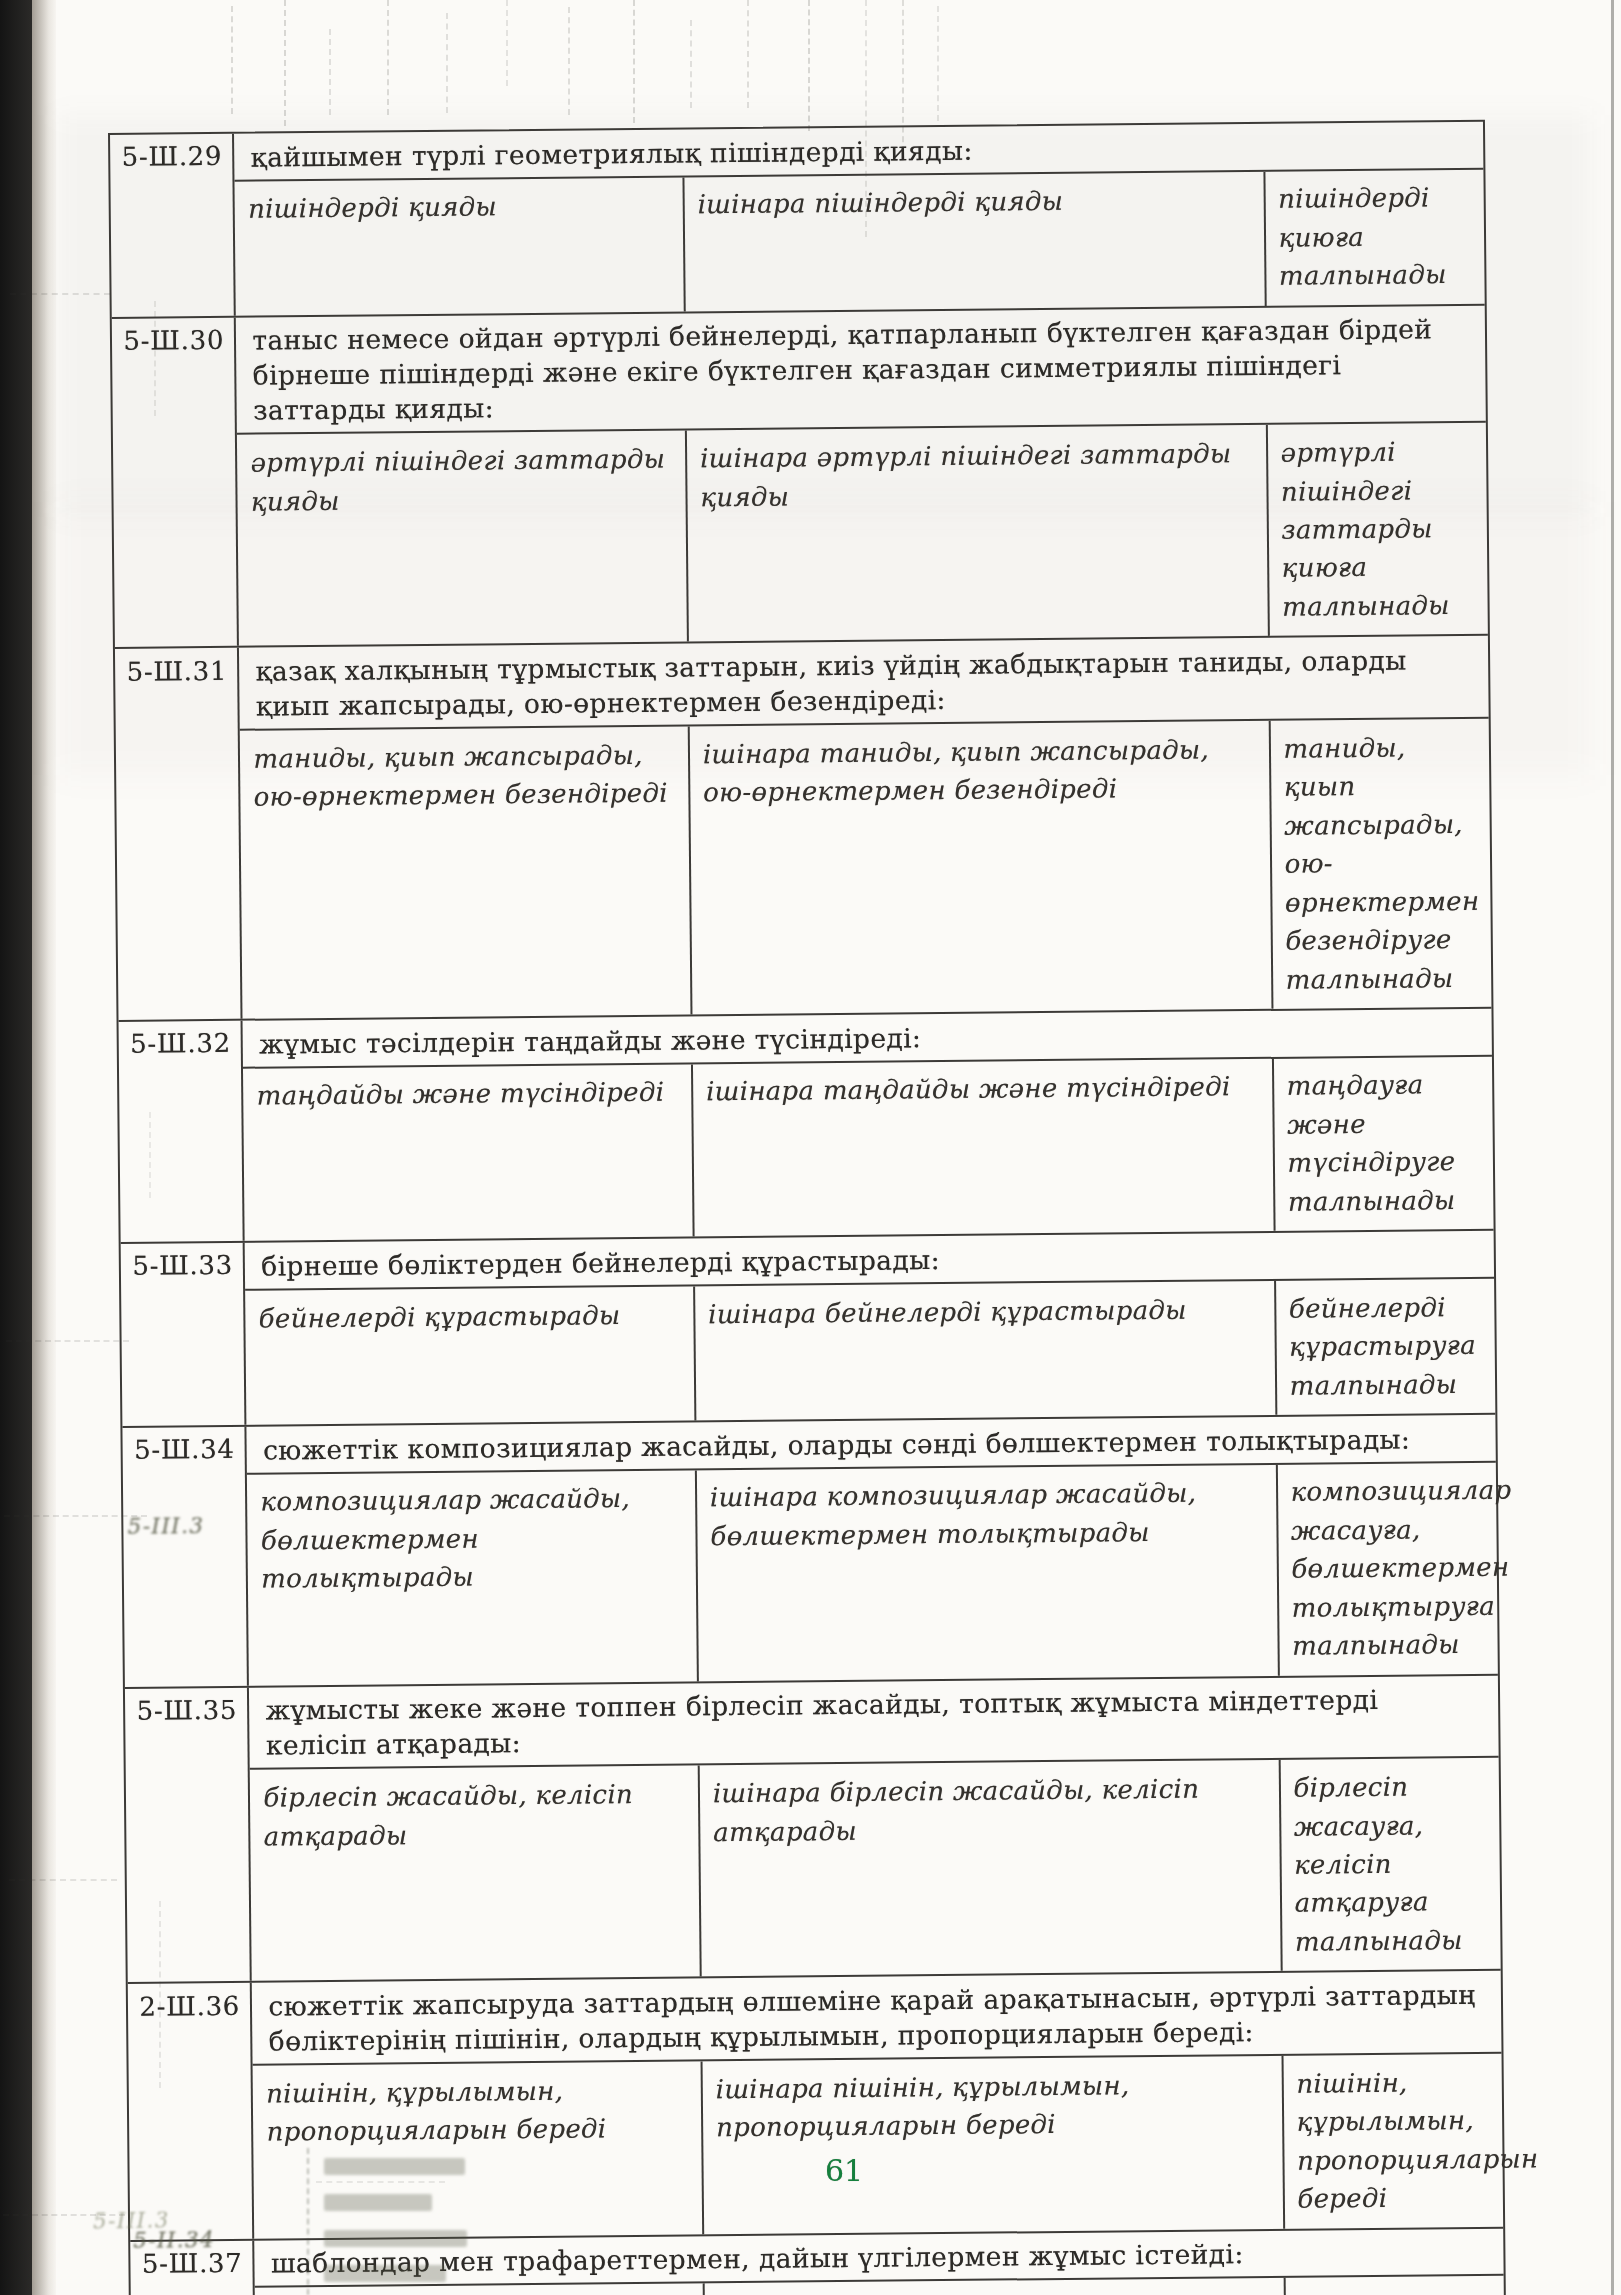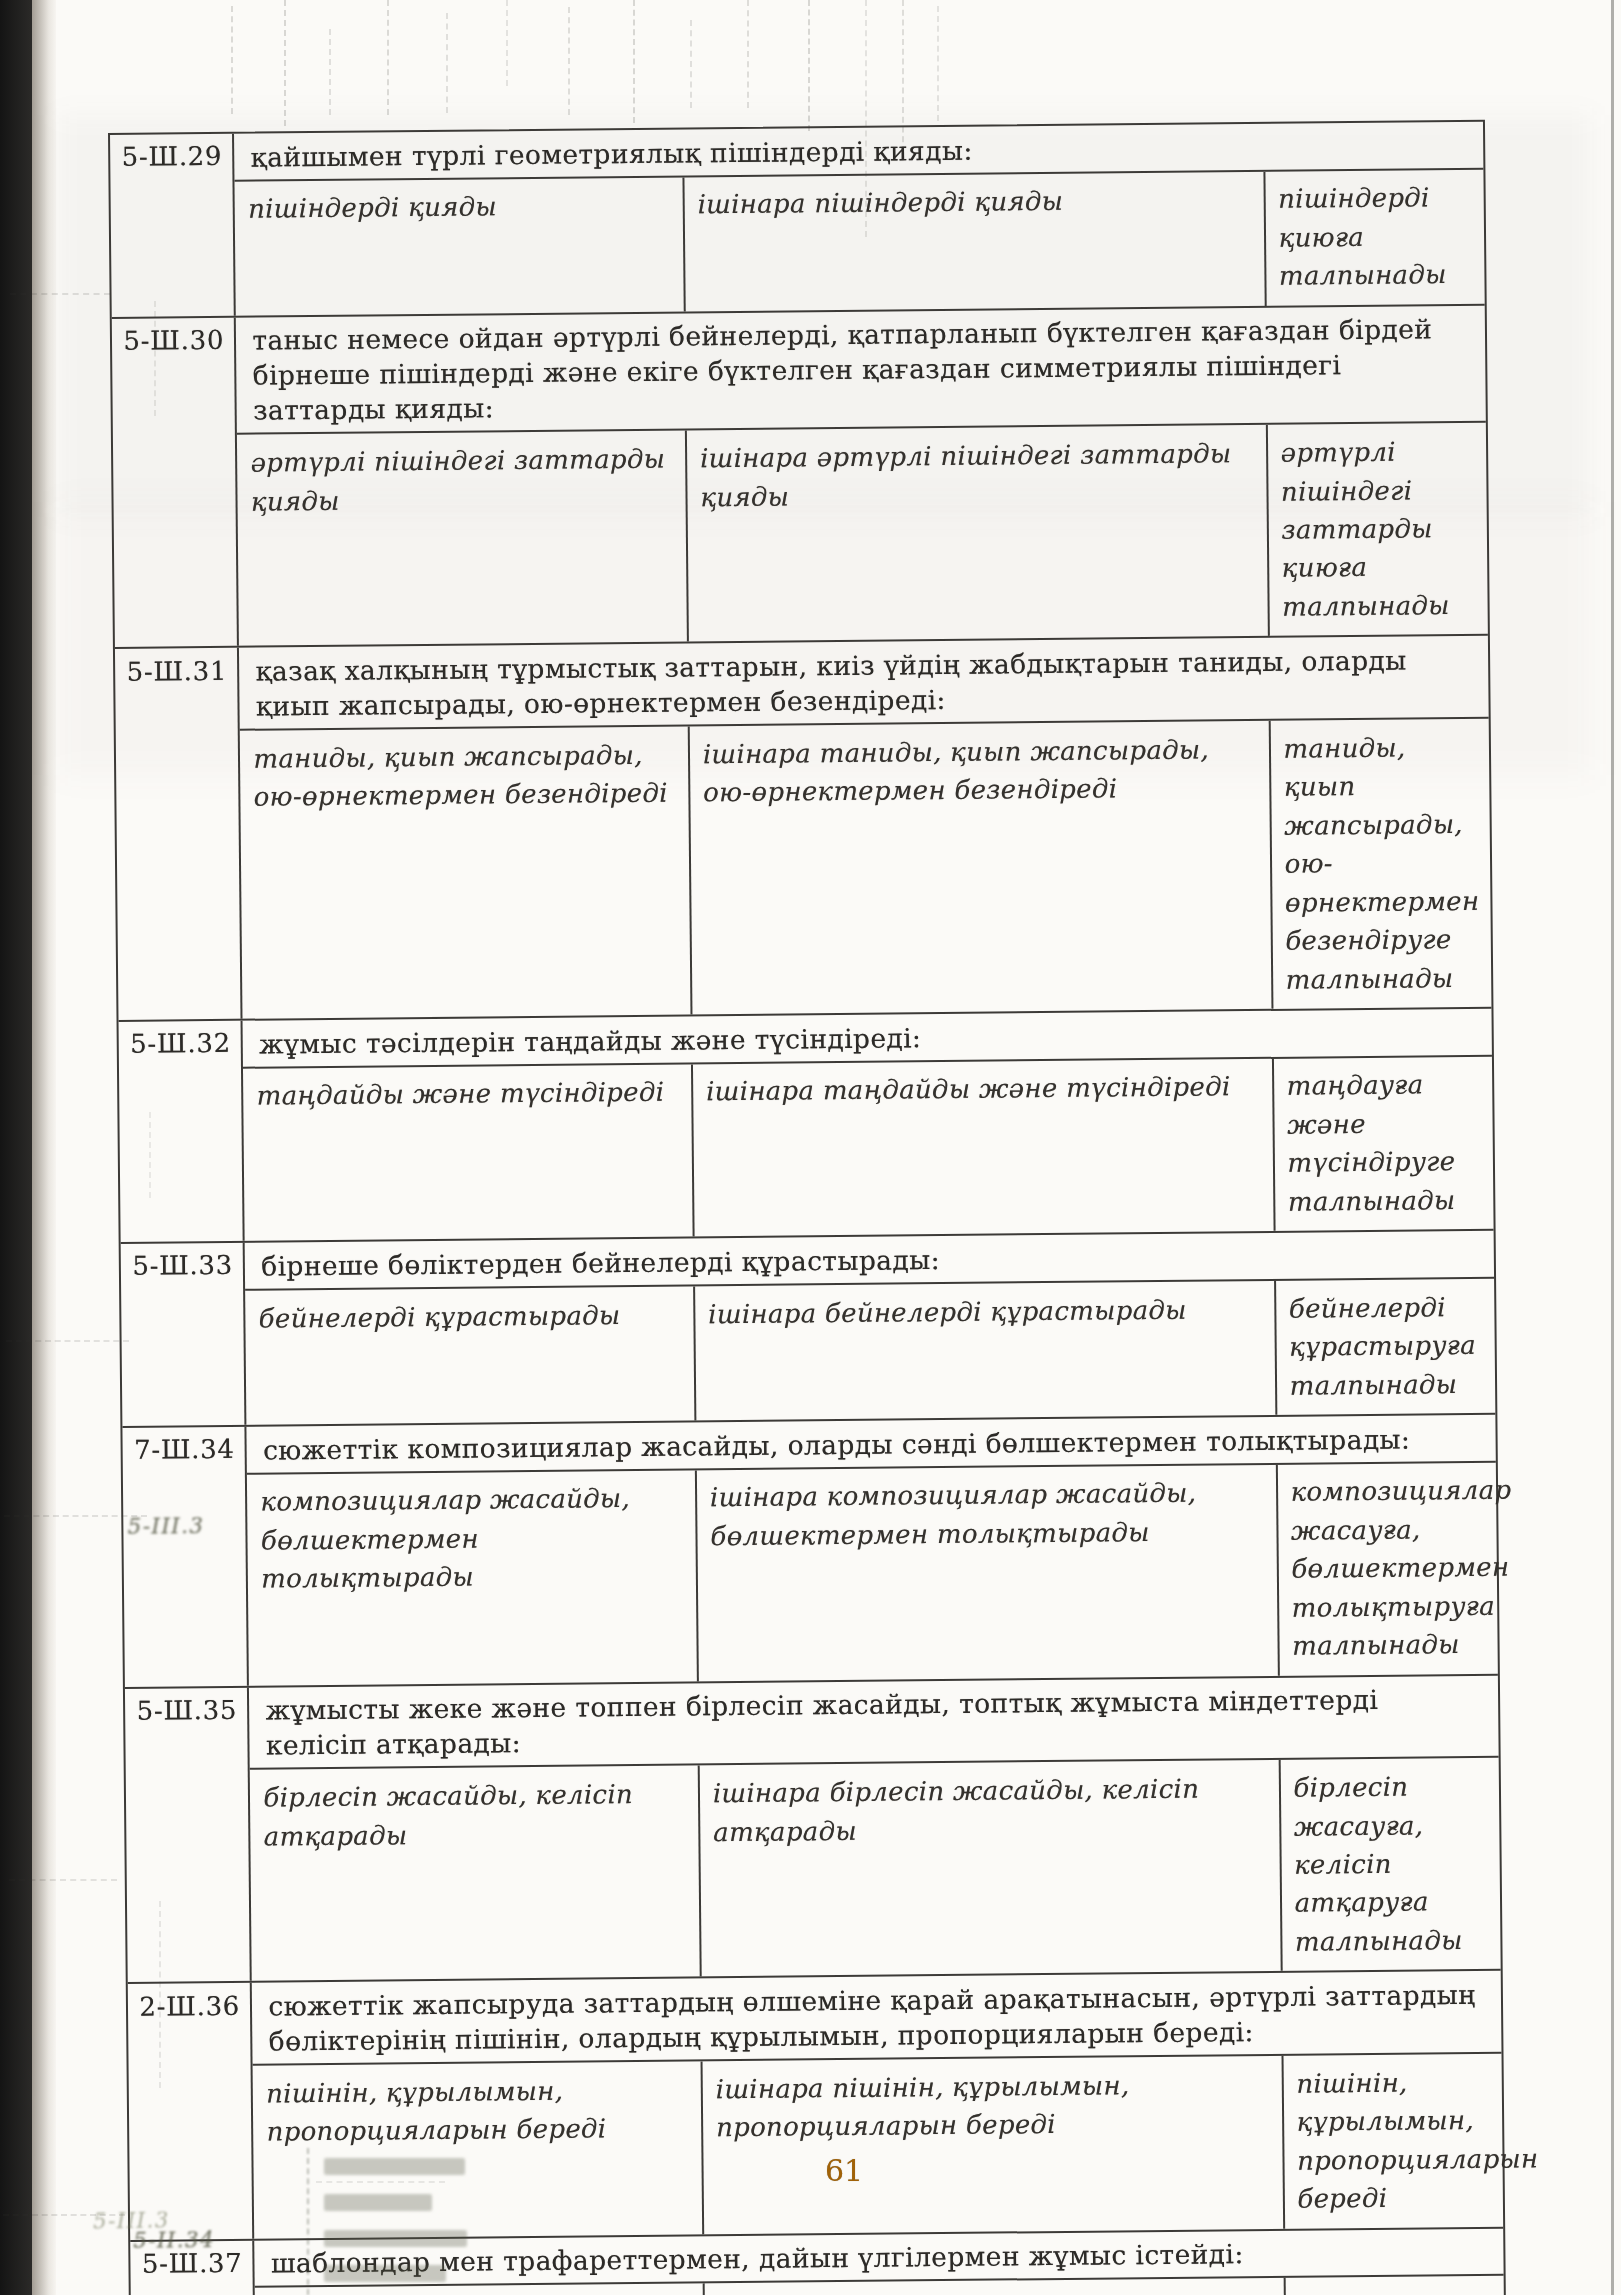--- a/index.html
+++ b/index.html
@@ -48,21 +48,21 @@
   .cells{display:flex;border-top:2.2px solid #3c3a37;flex:1 1 auto;}
   .cell{
     font-style:italic;font-size:26px;line-height:1.48;
     padding:8.6px 10px 10px 13px;letter-spacing:0.3px;color:#34312d;
     text-shadow:0 0 0.7px rgba(45,42,38,.55);
   }
   .c1{flex:0 0 34%;border-right:2.2px solid #3c3a37;}
   .c2{flex:0 0 44.5%;border-right:2.2px solid #3c3a37;}
   .c3{flex:1 1 auto;}
   .pageno{
-    position:absolute;left:825px;top:2153px;font-size:30px;color:#a16207;
+    position:absolute;left:825px;top:2153px;font-size:30px;color:#15803d;
     font-family:"DejaVu Serif",serif;text-shadow:0 0 0.7px rgba(40,38,35,.5);
   }
 </style>
 </head>
 <body>
 
 <div class="edge-black"></div>
 <div class="edge-grad"></div>
 <div class="edge-right"></div>
 <div class="band"></div>
@@ -149,21 +149,21 @@
       <div class="cells">
         <div class="cell c1">бейнелерді құрастырады</div>
         <div class="cell c2">ішінара бейнелерді құрастырады</div>
         <div class="cell c3">бейнелерді құрастыруға талпынады</div>
       </div>
     </div>
   </div>
 
   <div class="row">
     <div class="code">
-      <span>7-Ш.34</span>
+      <span>5-Ш.34</span>
       <span class="ghost-code" style="left:4.3px;top:86px;">5-ІІІ.3</span>
     </div>
     <div class="content">
       <div class="hdr">сюжеттік композициялар жасайды, оларды сәнді бөлшектермен толықтырады:</div>
       <div class="cells">
         <div class="cell c1">композициялар жасайды, бөлшектермен толықтырады</div>
         <div class="cell c2">ішінара композициялар жасайды, бөлшектермен толықтырады</div>
         <div class="cell c3">композициялар жасауға, бөлшектермен толықтыруға талпынады</div>
       </div>
     </div>

